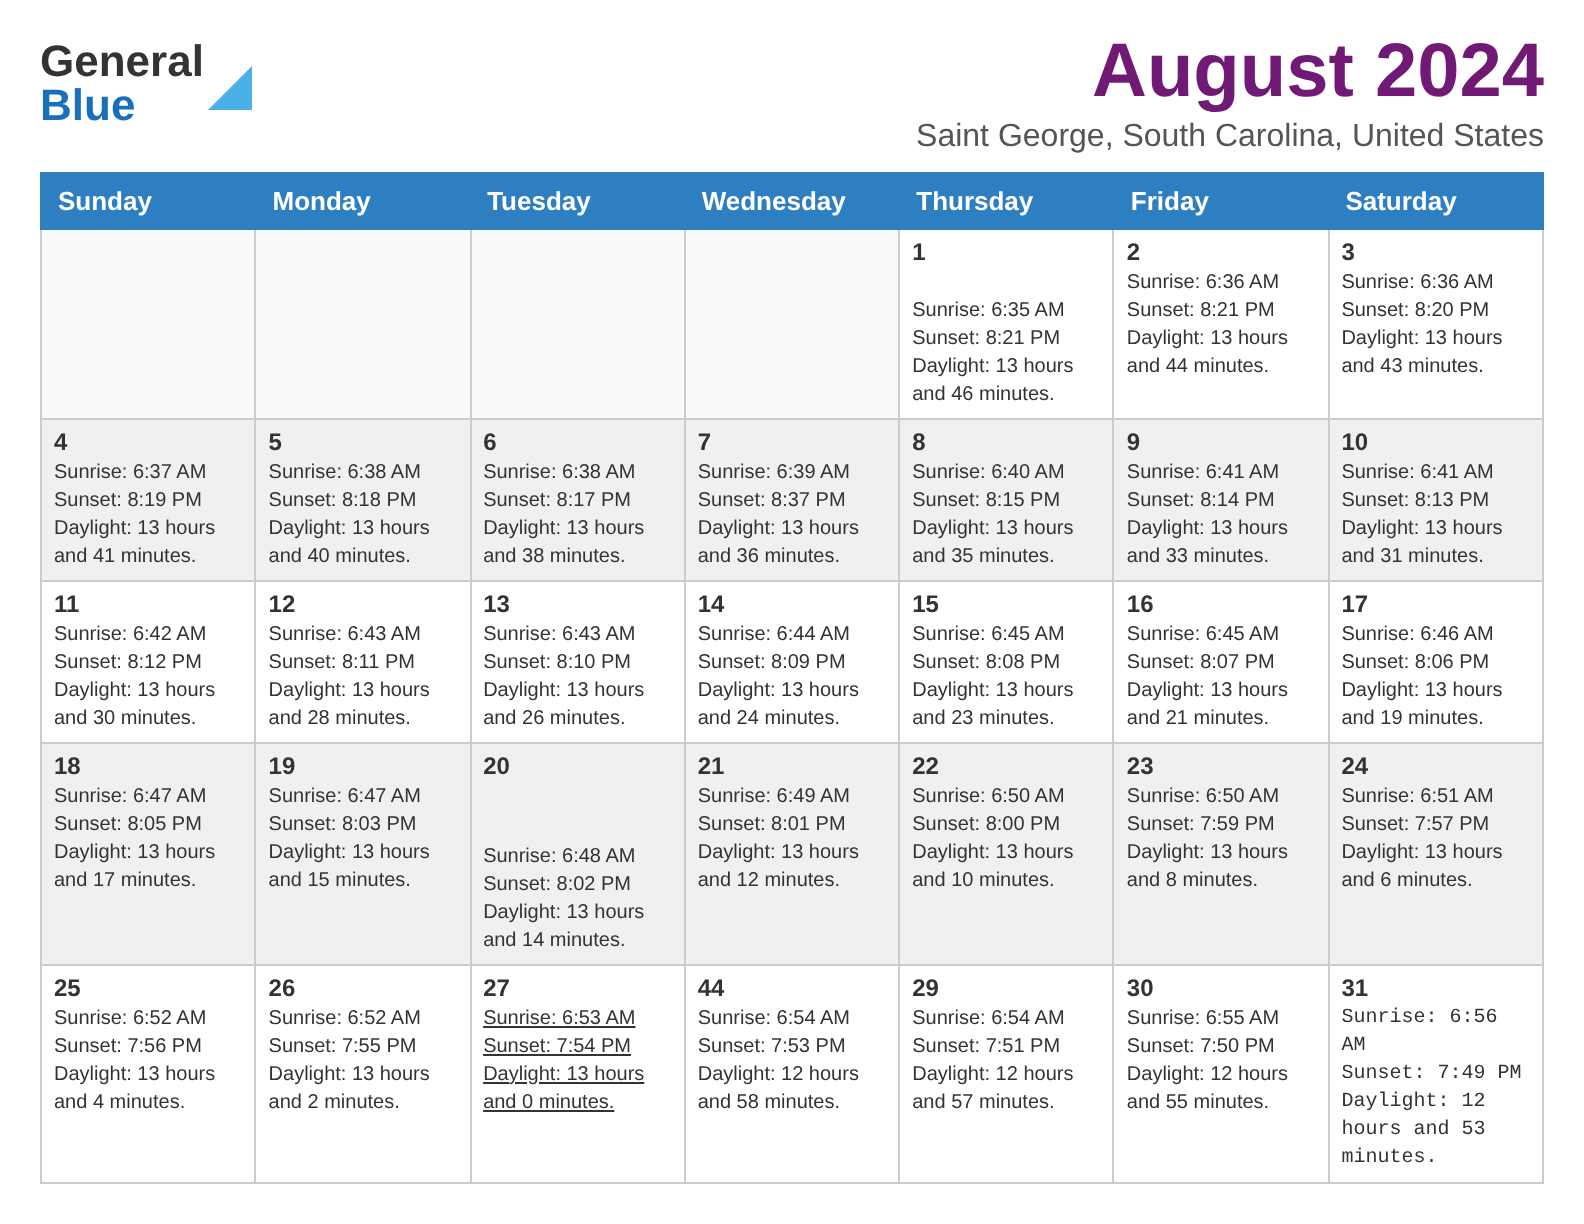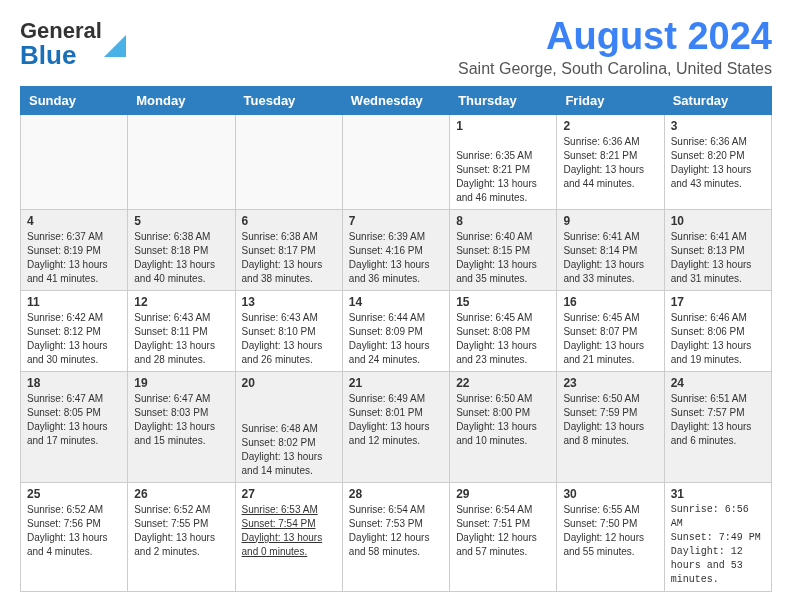--- a/index.html
+++ b/index.html
@@ -21,21 +21,21 @@
       flex-direction: column;
       align-items: flex-start;
       margin-top: 4px;
     }
     .title-section {
       text-align: right;
     }
     .month-title {
       font-size: 38px;
       font-weight: bold;
-      color: #3b82f6;
+      color: #701a75;
       line-height: 1.1;
     }
     .location-title {
       font-size: 16px;
       color: #555;
       margin-top: 2px;
     }
     .calendar-table {
       width: 100%;
       border-collapse: collapse;
@@ -81,21 +81,21 @@
     td.empty-cell { background-color: #f9f9f9 !important; }
   </style>
 </head>
 <body>
 
 <div class="header-area">
   <div class="logo">
     <div style="display:flex; align-items:center; position:relative;">
       <div style="line-height:1;">
         <span style="font-size:22px; font-weight:bold; color:#333;">General</span><br>
-        <span style="font-size:26px; font-weight:bold; color:#1a6fba;">Blue</span>
+        <span style="font-size:22px; font-weight:bold; color:#1a6fba;">Blue</span>
       </div>
       <div style="margin-left:2px; margin-top:2px;">
         <svg width="22" height="28" viewBox="0 0 22 28">
           <polygon points="0,28 22,28 22,6" fill="#4ab0e8"></polygon>
         </svg>
       </div>
     </div>
   </div>
   <div class="title-section">
     <div class="month-title">August 2024</div>
@@ -155,21 +155,21 @@
         </td>
         <td>
           <span class="day-number">6</span>
           <div class="day-info" style="white-space: pre-line;">Sunrise: 6:38 AM
 Sunset: 8:17 PM
 Daylight: 13 hours and 38 minutes.</div>
         </td>
         <td>
           <span class="day-number">7</span>
           <div class="day-info" style="white-space: pre-line;">Sunrise: 6:39 AM
-Sunset: 4:16 PM
+Sunset: 8:37 PM
 Daylight: 13 hours and 36 minutes.</div>
         </td>
         <td>
           <span class="day-number">8</span>
           <div class="day-info" style="white-space: pre-line;">Sunrise: 6:40 AM
 Sunset: 8:15 PM
 Daylight: 13 hours and 35 minutes.</div>
         </td>
         <td>
           <span class="day-number">9</span>
@@ -285,21 +285,21 @@
 Sunset: 7:55 PM
 Daylight: 13 hours and 2 minutes.</div>
         </td>
         <td>
           <span class="day-number">27</span>
           <div class="day-info" style="white-space: pre-line; text-decoration: underline;">Sunrise: 6:53 AM
 Sunset: 7:54 PM
 Daylight: 13 hours and 0 minutes.</div>
         </td>
         <td>
-          <span class="day-number">28</span>
+          <span class="day-number">44</span>
           <div class="day-info" style="white-space: pre-line;">Sunrise: 6:54 AM
 Sunset: 7:53 PM
 Daylight: 12 hours and 58 minutes.</div>
         </td>
         <td>
           <span class="day-number">29</span>
           <div class="day-info" style="white-space: pre-line;">Sunrise: 6:54 AM
 Sunset: 7:51 PM
 Daylight: 12 hours and 57 minutes.</div>
         </td>

